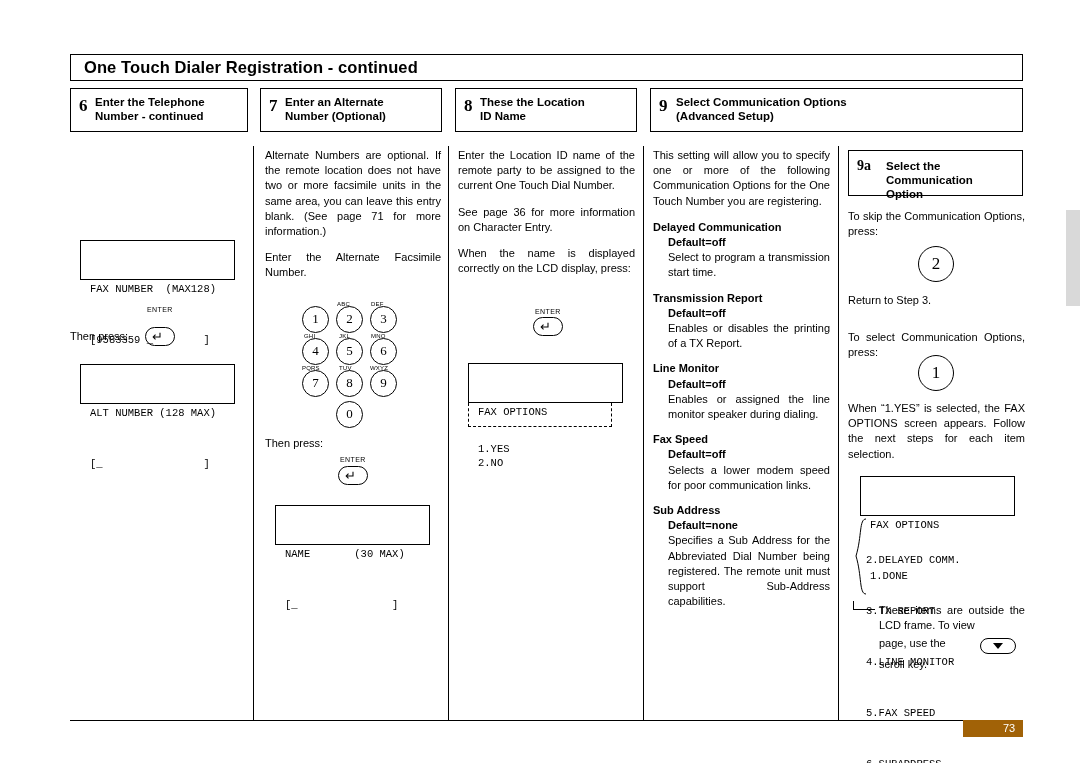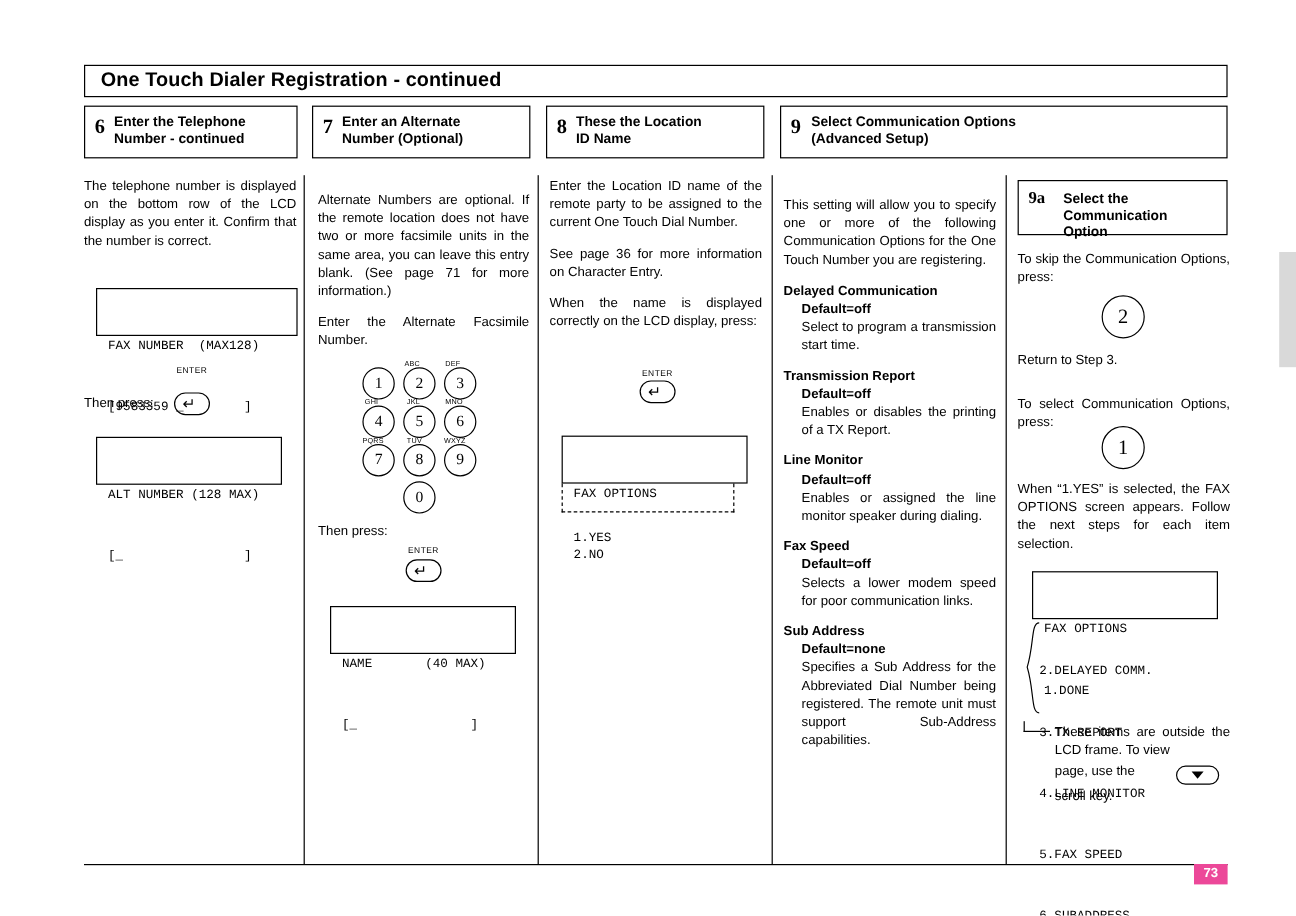--- a/index.html
+++ b/index.html
@@ -187,26 +187,27 @@
     border-right: 5px solid transparent;
     border-top: 6px solid #000;
   }
   
   .pagenum {
     position: absolute;
     right: 57px;
     bottom: 26px;
     width: 28px;
     height: 17px;
-    background: #ec4899;
+    background: #a16207;
     color: #fff;
     font-size: 11px;
-    font-weight: bold;
+    font-weight: normal;
     text-align: center;
     line-height: 17px;
+    padding-left: 32px;
   }
   
   .tab {
     position: absolute;
     right: 0;
     top: 210px;
     width: 14px;
     height: 96px;
     background: #d9d9d9;
   }
@@ -247,41 +248,38 @@
   <div class="step-box" style="left:650px; top:88px; width:373px;"></div>
   <div class="step-num" style="left:659px; top:96px;">9</div>
   <div class="step-label" style="left:676px; top:95px; width:340px; white-space:pre-line;">Select Communication Options
 (Advanced Setup)</div>
 
   <div class="vline" style="left:253px; top:146px; height:574px;"></div>
   <div class="vline" style="left:448px; top:146px; height:574px;"></div>
   <div class="vline" style="left:643px; top:146px; height:574px;"></div>
   <div class="vline" style="left:838px; top:146px; height:574px;"></div>
 
-  <div class="col" style="left:70px; top:148px; width:177px;">
-    <p>The telephone number is displayed on the bottom row of the LCD display as you enter it. Confirm that the number is correct.</p>
-  </div>
-
-  <div class="lcd" style="left:80px; top:240px; width:168px; height:40px;">
+
+  <div class="lcd" style="left:80px; top:240px; width:155px; height:40px;">
     <div>FAX NUMBER  (MAX128)</div>
     <div>[9583359 _        ]</div>
   </div>
 
   <div class="thenpress" style="left:70px; top:330px;">Then press:</div>
   <div class="enterlabel" style="left:147px; top:306px;">ENTER</div>
   <div class="enterkey" style="left:145px; top:327px;">
     <span class="arrow">↵</span>
   </div>
 
   <div class="lcd" style="left:80px; top:364px; width:155px; height:40px;">
     <div>ALT NUMBER (128 MAX)</div>
     <div>[_                ]</div>
   </div>
 
-  <div class="col" style="left:265px; top:160px; width:176px;">
+  <div class="col" style="left:265px; top:148px; width:176px;">
     <p>Alternate Numbers are optional. If the remote location does not have two or more facsimile units in the same area, you can leave this entry blank. (See page 71 for more information.)</p>
     <p>Enter the Alternate Facsimile Number.</p>
   </div>
 
   <div class="keycircle" style="left:302px; top:306px;">1</div>
   <div class="keysub" style="left:337px; top:301px;">ABC</div>
   <div class="keycircle" style="left:336px; top:306px;">2</div>
   <div class="keysub" style="left:371px; top:301px;">DEF</div>
   <div class="keycircle" style="left:370px; top:306px;">3</div>
 
@@ -301,21 +299,21 @@
 
   <div class="keycircle" style="left:336px; top:401px;">0</div>
 
   <div class="thenpress" style="left:265px; top:437px;">Then press:</div>
   <div class="enterlabel" style="left:340px; top:456px;">ENTER</div>
   <div class="enterkey" style="left:338px; top:466px;">
     <span class="arrow">↵</span>
   </div>
 
   <div class="lcd" style="left:275px; top:505px; width:155px; height:40px;">
-    <div>NAME       (40 MAX)</div>
+    <div>NAME       (30 MAX)</div>
     <div>[_               ]</div>
   </div>
 
   <div class="col" style="left:458px; top:148px; width:177px;">
     <p>Enter the Location ID name of the remote party to be assigned to the current One Touch Dial Number.</p>
     <p>See page 36 for more information on Character Entry.</p>
     <p>When the name is displayed correctly on the LCD display, press:</p>
   </div>
 
   <div class="enterlabel" style="left:535px; top:308px;">ENTER</div>
@@ -324,21 +322,21 @@
   </div>
 
   <div class="lcd" style="left:468px; top:363px; width:155px; height:40px;">
     <div>FAX OPTIONS</div>
     <div>2.NO</div>
   </div>
   <div class="lcd-dashed-bottom" style="left:468px; top:403px; width:144px; height:24px;">
     <div>1.YES</div>
   </div>
 
-  <div class="col" style="left:653px; top:164px; width:177px;">
+  <div class="col" style="left:653px; top:148px; width:177px;">
     <p>This setting will allow you to specify one or more of the following Communication Options for the One Touch Number you are registering.</p>
 
     <div style="margin-bottom:10px;">
       <div class="bold-head">Delayed Communication</div>
       <div class="bold-head indent">Default=off</div>
       <div class="indent">Select to program a transmission start time.</div>
     </div>
 
     <div style="margin-bottom:10px;">
       <div class="bold-head">Transmission Report</div>

